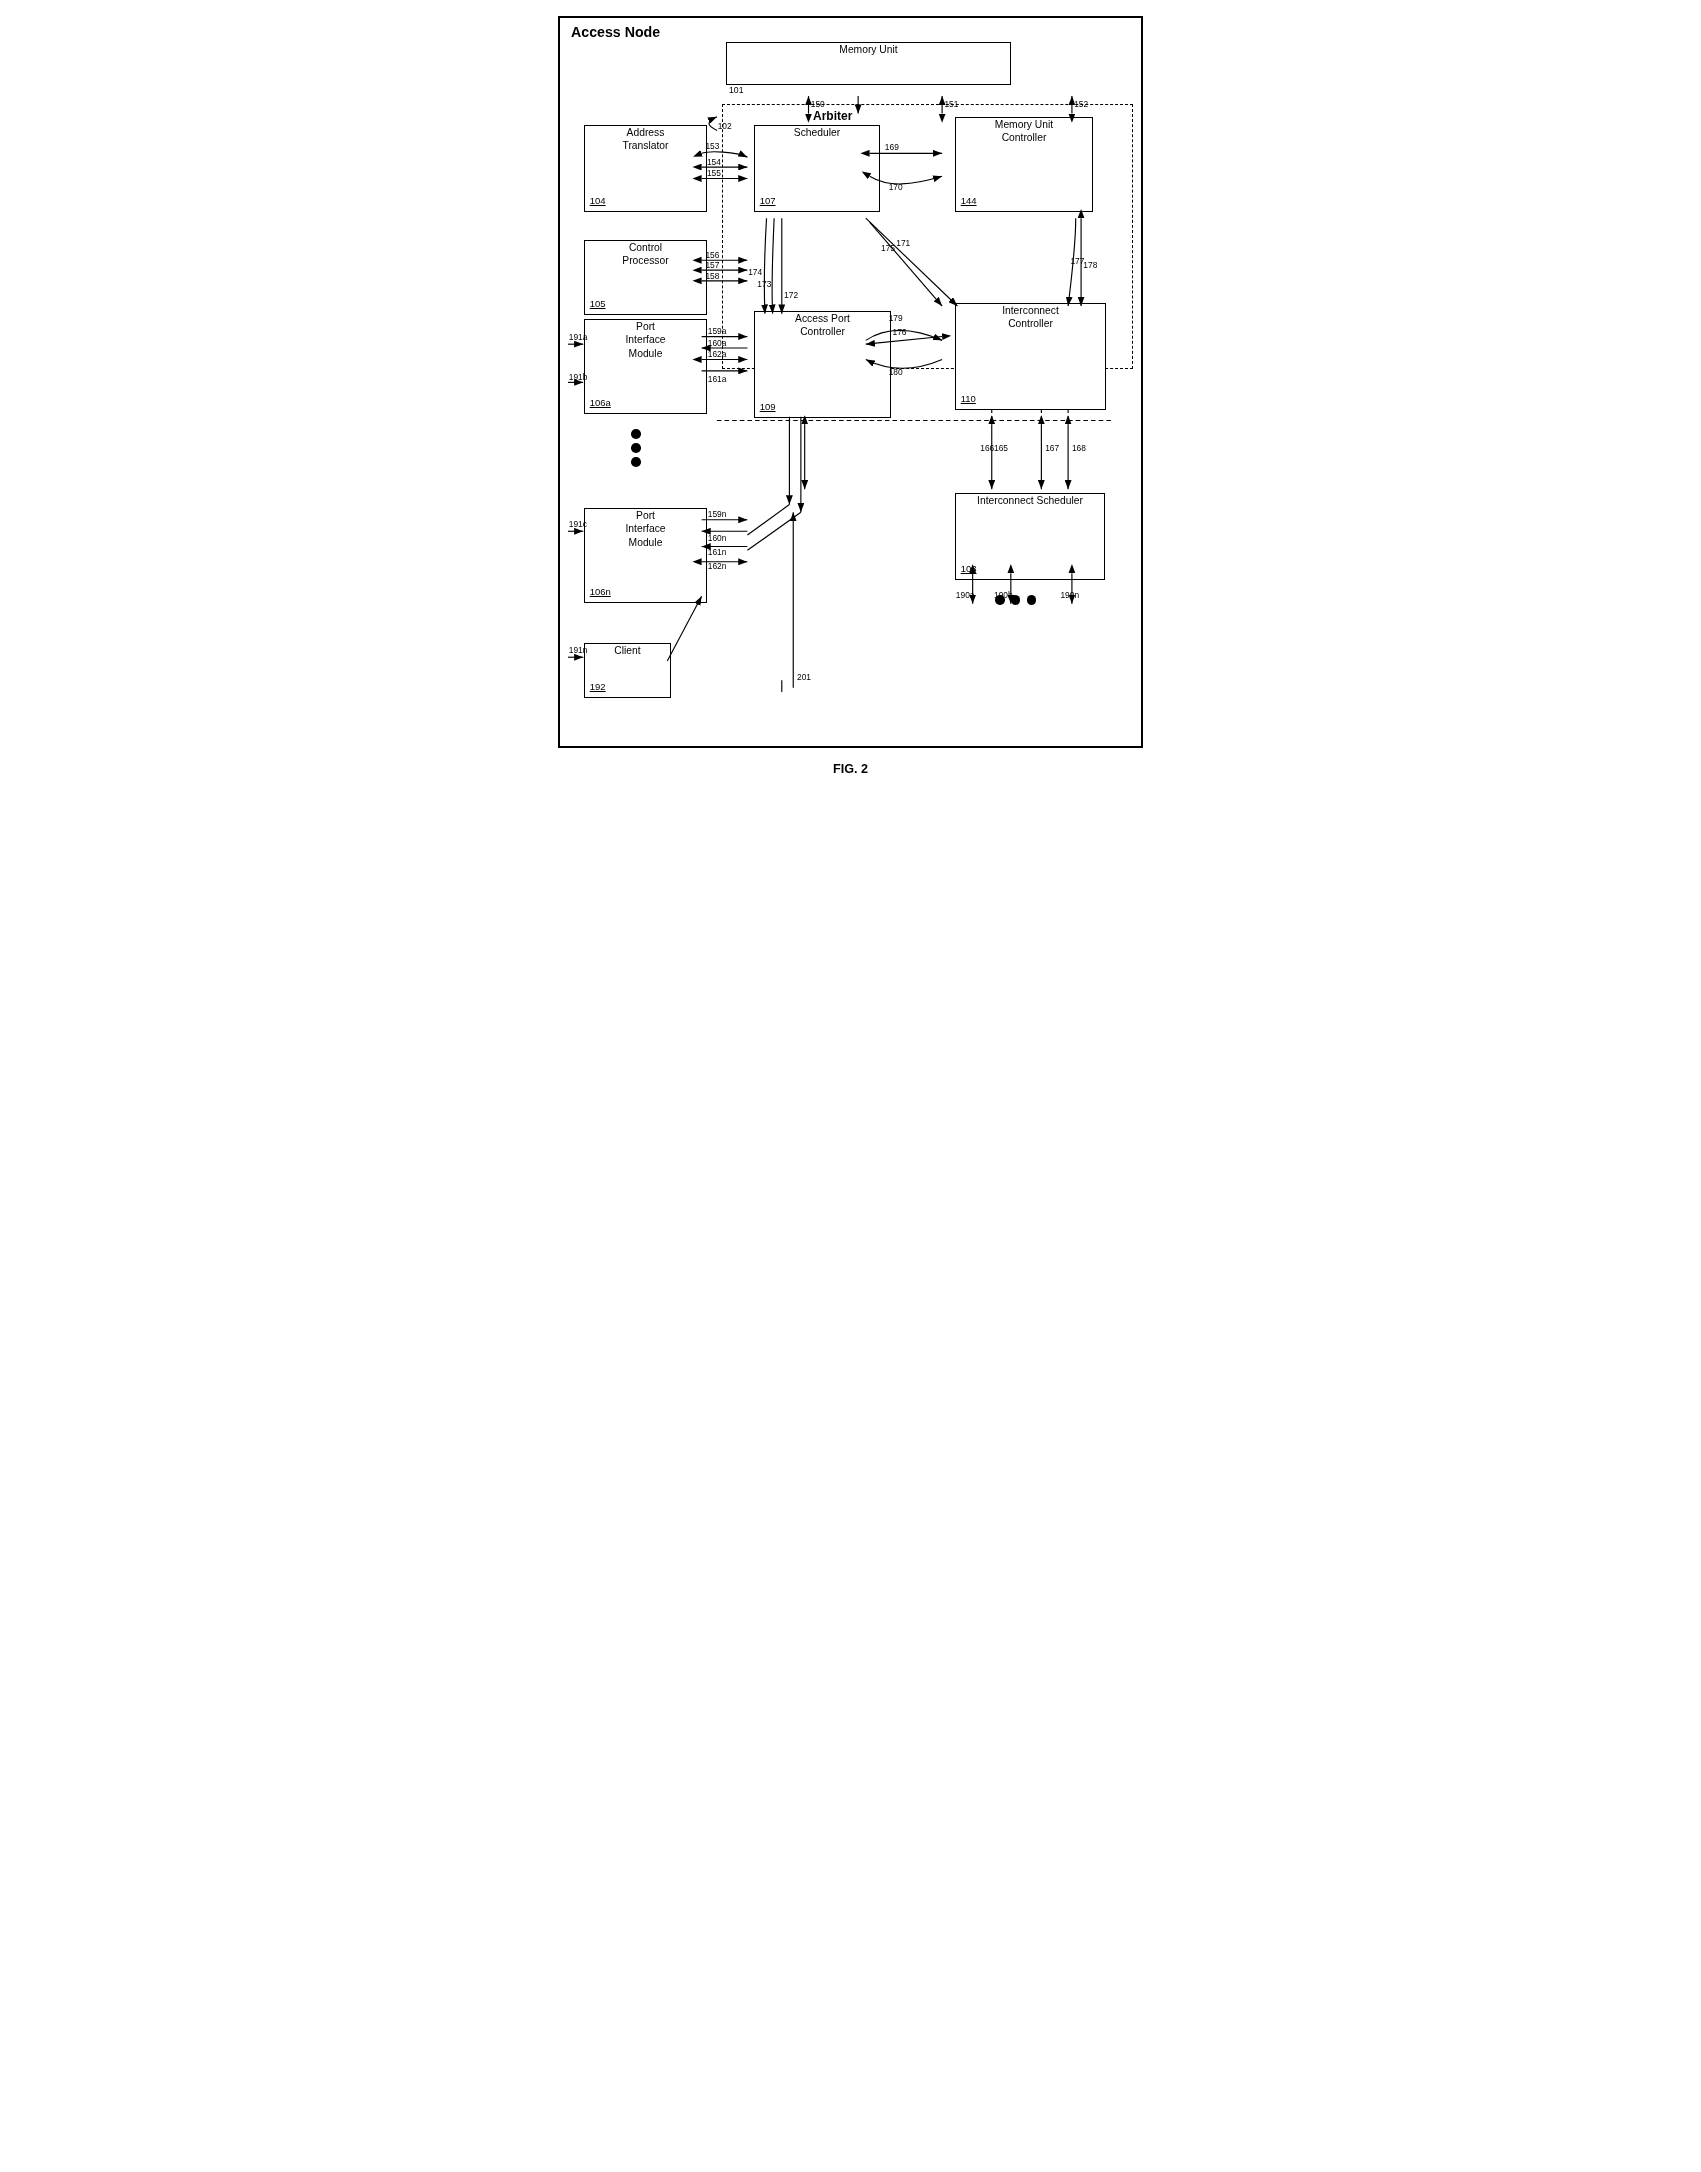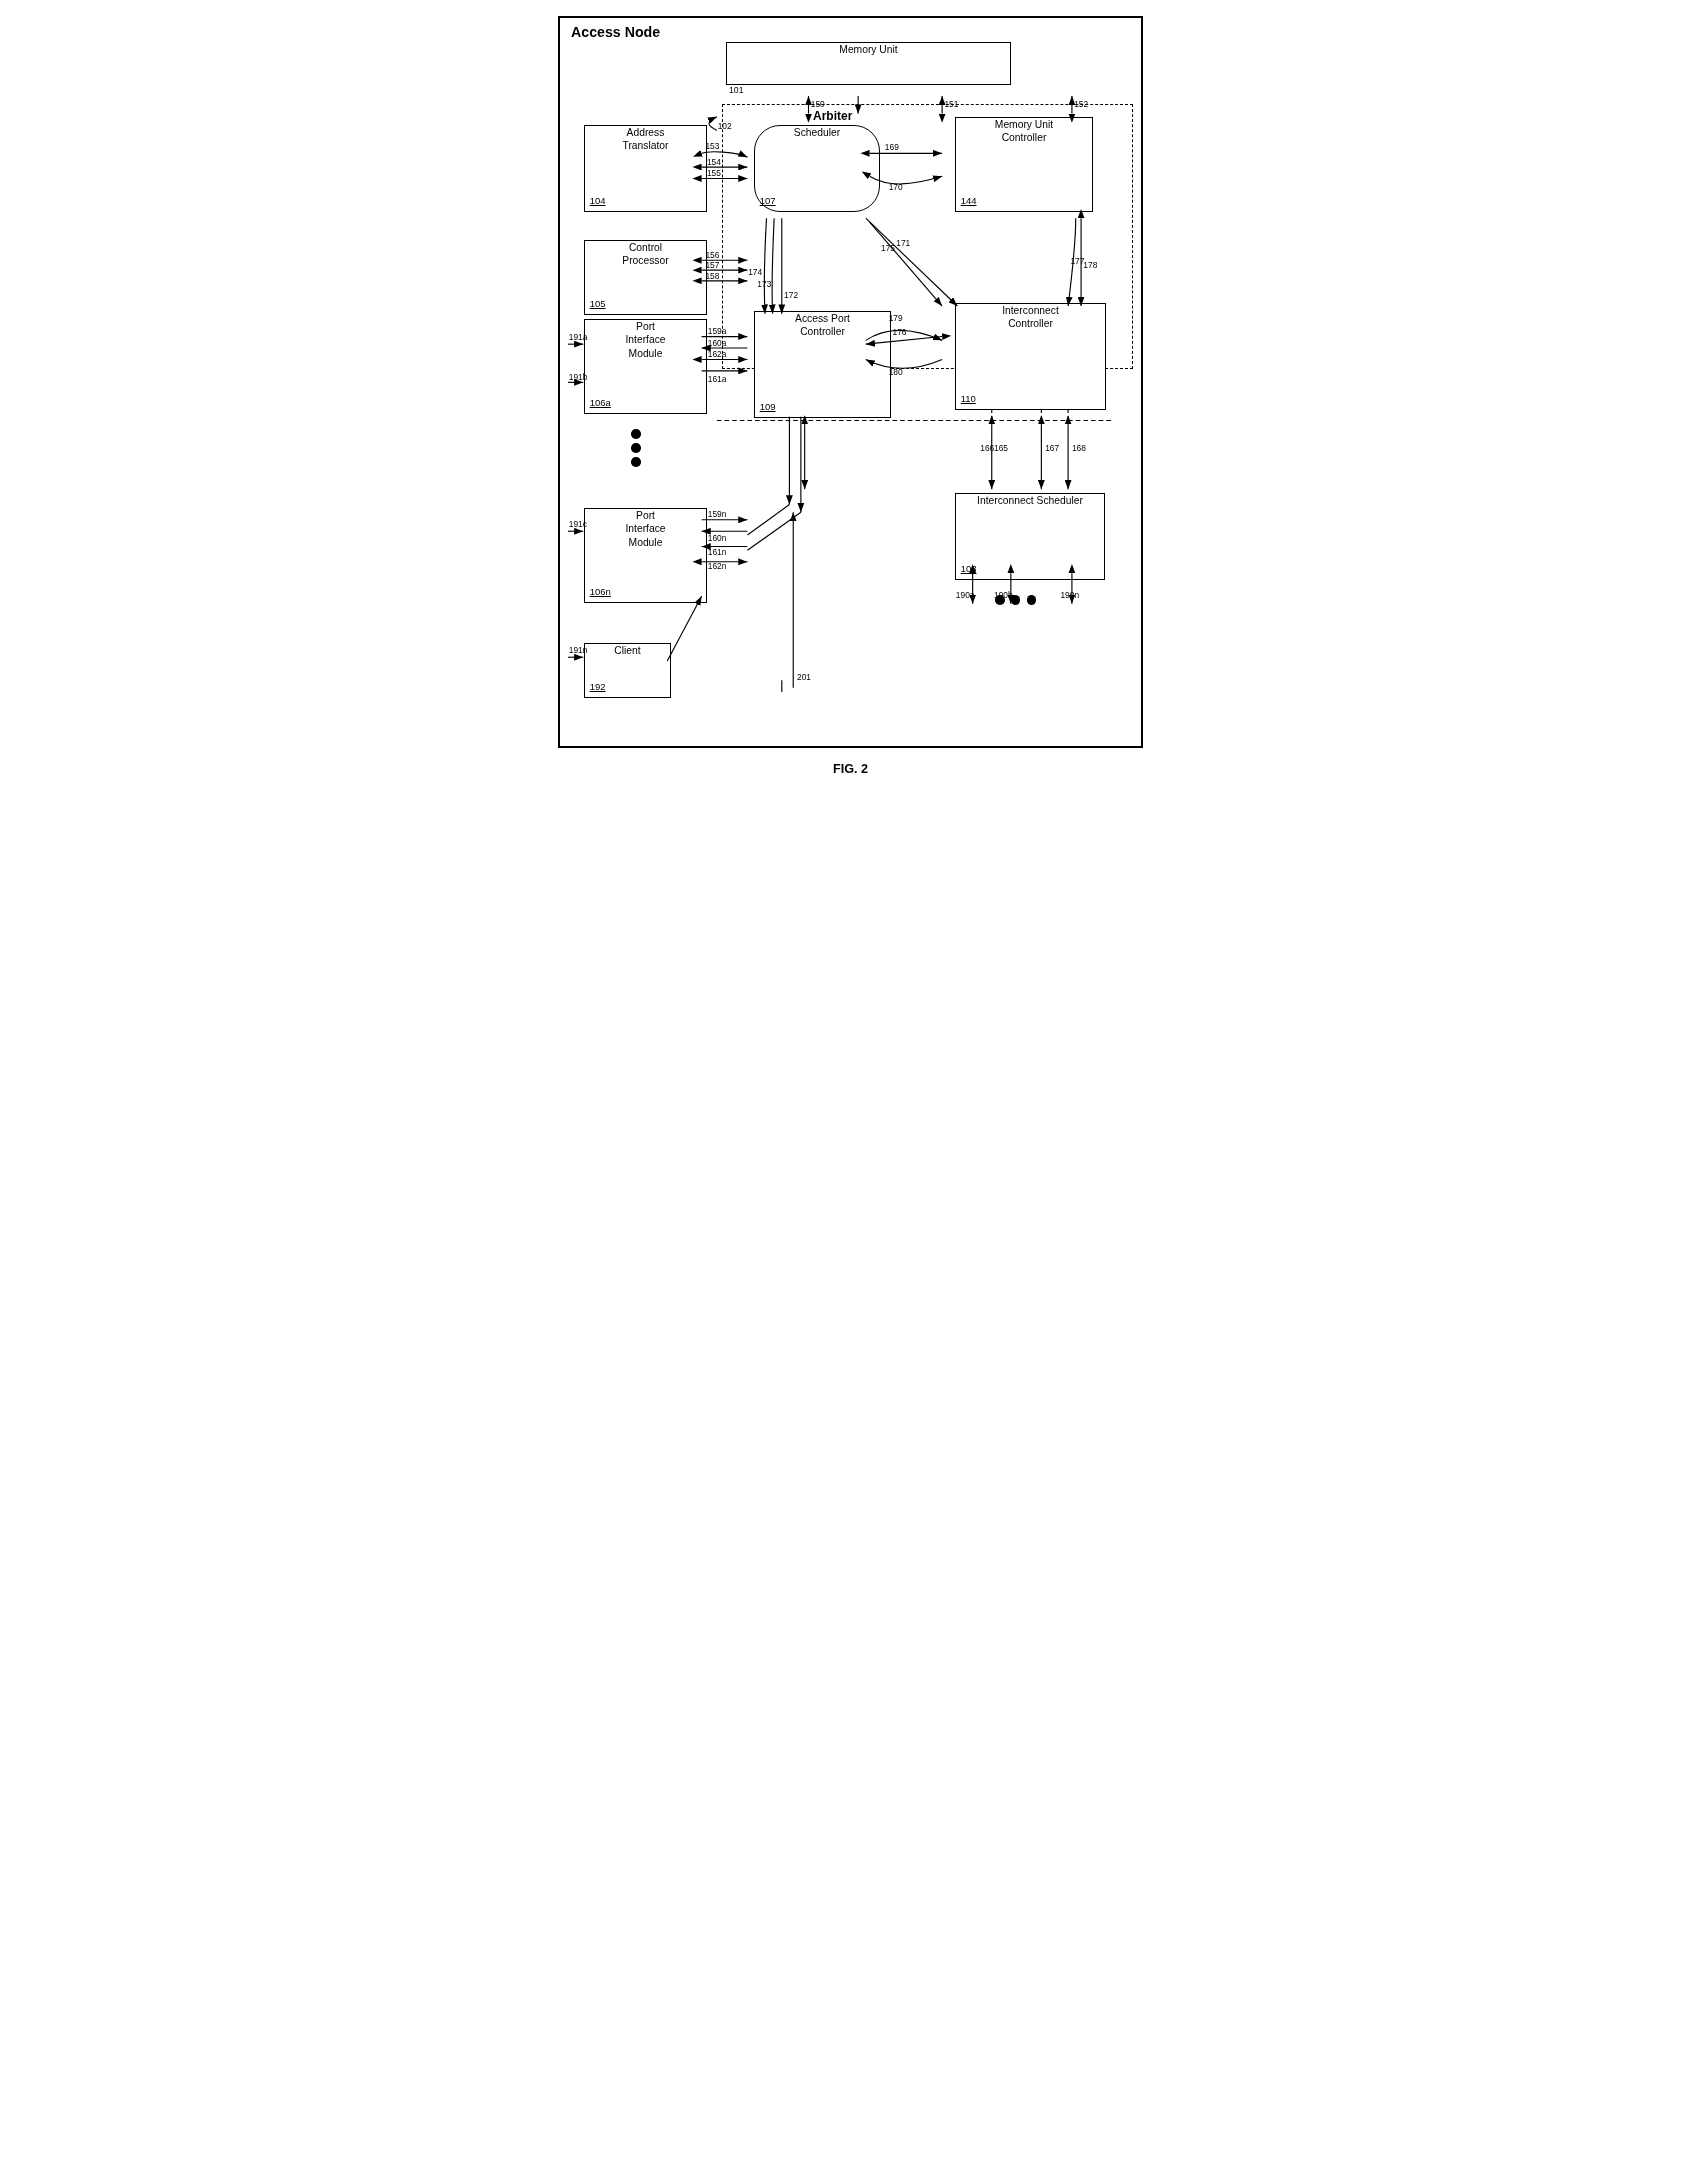--- a/index.html
+++ b/index.html
@@ -100,21 +100,20 @@
       left: 16px;
       width: 123px;
       height: 75px;
     }
     
     #scheduler {
       top: 83px;
       left: 186px;
       width: 126px;
       height: 87px;
-      border-radius: 26px;
     }
     
     #mem-ctrl {
       top: 75px;
       left: 387px;
       width: 138px;
       height: 95px;
     }
     
     #pim-a {

